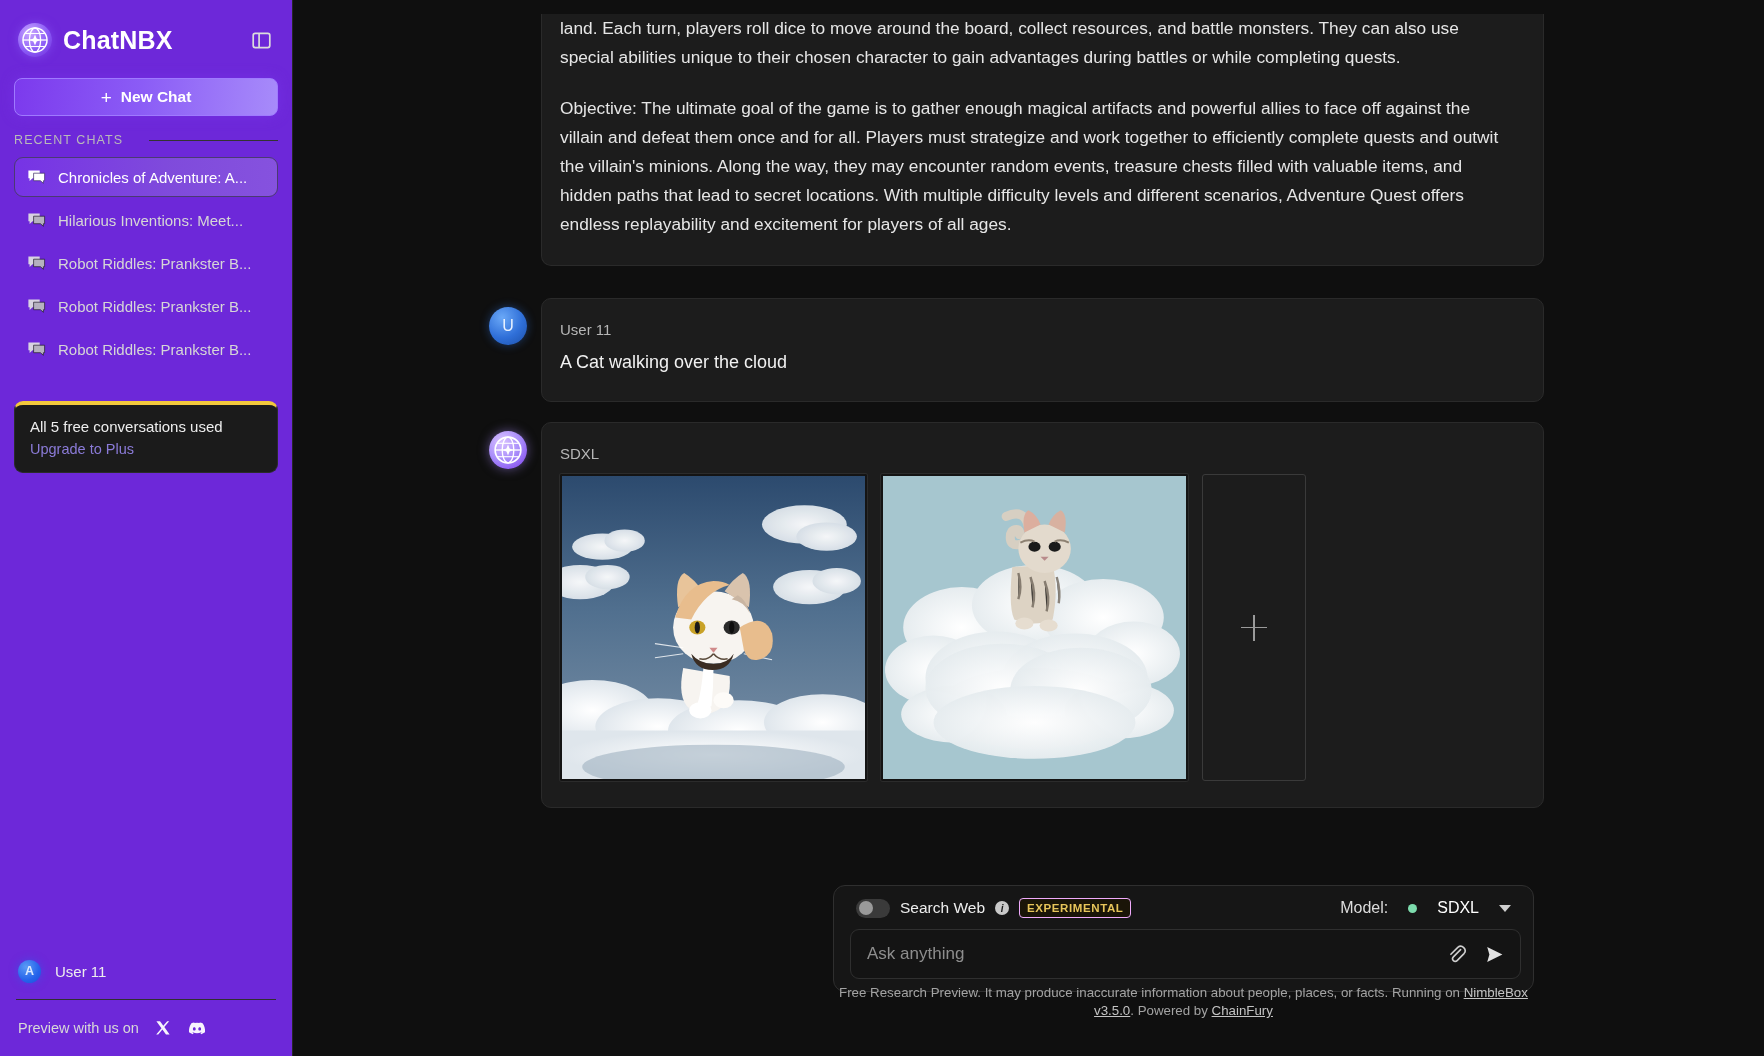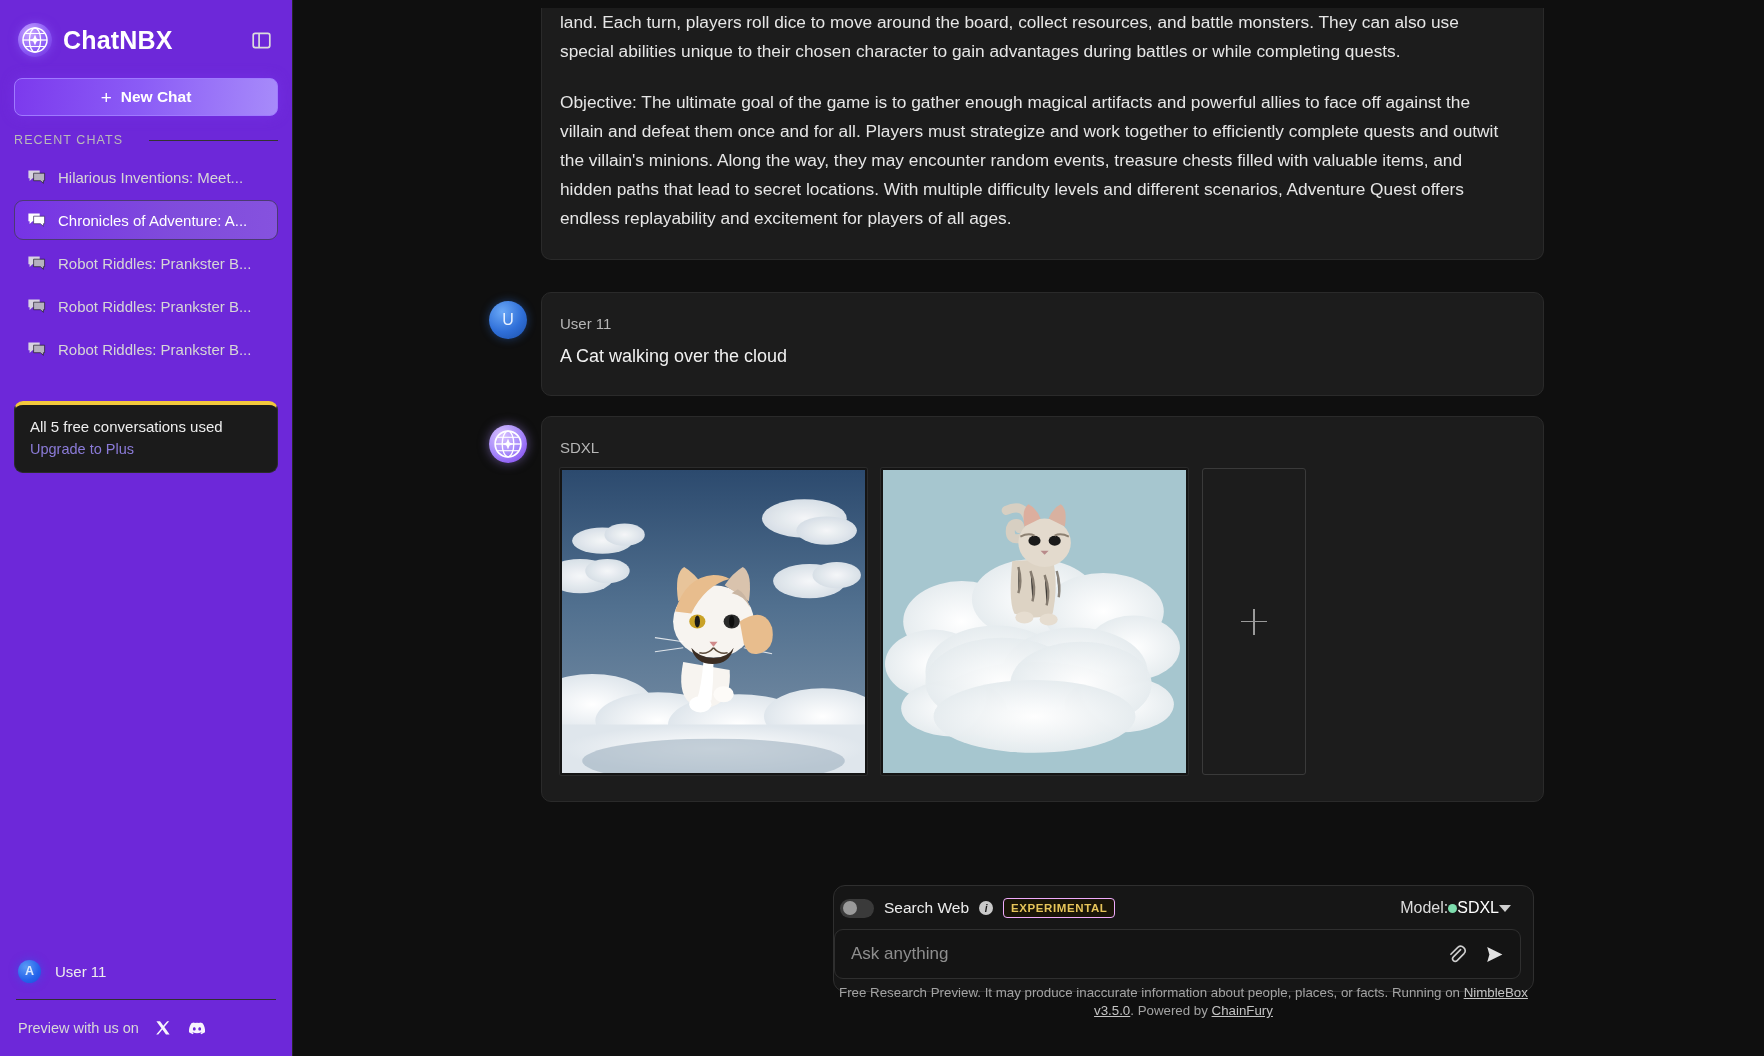--- a/index.html
+++ b/index.html
@@ -190,21 +190,21 @@
   .img-add .pl:before, .img-add .pl:after {
     content: ""; position: absolute; background: #9a9a9a;
   }
   .img-add .pl:before { left: 12px; top: 0; width: 1.6px; height: 26px; }
   .img-add .pl:after { top: 12px; left: 0; height: 1.6px; width: 26px; }
   .composer-outer {
     position: absolute; left: 540px; right: 230px; bottom: 64px;
     background: #161616;
     border: 1px solid #2f2f2f;
     border-radius: 12px;
-    padding: 10px 12px 12px 0;
+    padding: 10px 12px 12px 16px;
   }
   .composer-top { display: flex; align-items: center; gap: 10px; padding: 2px 6px 11px 6px; }
   .toggle-off {
     width: 34px; height: 19px; border-radius: 10px;
     background: #3a3a3a; position: relative; cursor: pointer; flex: 0 0 34px;
   }
   .toggle-off .knob {
     position: absolute; top: 2.5px; left: 2.5px;
     width: 14px; height: 14px; border-radius: 50%; background: #9a9a9a;
   }
@@ -215,21 +215,21 @@
     font-size: 10px; font-weight: 700; font-style: italic;
     display: flex; align-items: center; justify-content: center;
     cursor: pointer; flex: 0 0 14px;
   }
   .badge-exp {
     border: 1px solid #f0abfc; color: #e7c55a;
     font-size: 11.5px; font-weight: 700; letter-spacing: .6px;
     padding: 3px 7px; border-radius: 4px; background: #1a1508;
   }
   .model-pick {
-    margin-left: auto; display: flex; align-items: center; gap: 0;
+    margin-left: auto; display: flex; align-items: center; gap: 20px;
     cursor: pointer; padding-right: 4px;
   }
   .model-lbl { font-size: 16px; color: #dcdcdc; }
   .status-dot { width: 9px; height: 9px; border-radius: 50%; background: #7ddcad; }
   .model-val { font-size: 16px; color: #ffffff; }
   .caret { width: 0; height: 0; border-left: 6px solid transparent; border-right: 6px solid transparent; border-top: 7px solid #cfcfcf; }
 
   .input-row {
     background: #141414;
     border: 1px solid #2f2f2f;
@@ -289,33 +289,33 @@
       <span class="plus">+</span>
       <span class="lbl">New Chat</span>
     </div>
 
     <div class="recent-row">
       <span class="recent-lbl">RECENT CHATS</span>
       <span class="recent-rule"></span>
     </div>
 
     <div class="chat-list">
+      <div class="chat-item active">
+        <svg class="bubble-icon" viewBox="0 0 19 19">
+          <path d="M1.4 2.6h11.3v7.6H5.6L2.6 12.9v-2.7H1.4Z" fill="#ffffff"></path>
+          <path d="M6.6 5.2h11v7.5h-1.2v2.6l-3-2.6H6.6Z" fill="#ffffff" stroke="#3b2a63" stroke-width="0.7"></path>
+        </svg>
+        <span class="ci-label">Chronicles of Adventure: A...</span>
+      </div>
       <div class="chat-item">
         <svg class="bubble-icon" viewBox="0 0 19 19">
           <path d="M1.4 2.6h11.3v7.6H5.6L2.6 12.9v-2.7H1.4Z" fill="#e2e2e2"></path>
           <path d="M6.6 5.2h11v7.5h-1.2v2.6l-3-2.6H6.6Z" fill="#bdbdbd" stroke="#1a1a1a" stroke-width="0.7"></path>
         </svg>
         <span class="ci-label">Hilarious Inventions: Meet...</span>
-      </div>
-      <div class="chat-item active">
-        <svg class="bubble-icon" viewBox="0 0 19 19">
-          <path d="M1.4 2.6h11.3v7.6H5.6L2.6 12.9v-2.7H1.4Z" fill="#ffffff"></path>
-          <path d="M6.6 5.2h11v7.5h-1.2v2.6l-3-2.6H6.6Z" fill="#ffffff" stroke="#3b2a63" stroke-width="0.7"></path>
-        </svg>
-        <span class="ci-label">Chronicles of Adventure: A...</span>
       </div>
       <div class="chat-item">
         <svg class="bubble-icon" viewBox="0 0 19 19">
           <path d="M1.4 2.6h11.3v7.6H5.6L2.6 12.9v-2.7H1.4Z" fill="#e2e2e2"></path>
           <path d="M6.6 5.2h11v7.5h-1.2v2.6l-3-2.6H6.6Z" fill="#bdbdbd" stroke="#1a1a1a" stroke-width="0.7"></path>
         </svg>
         <span class="ci-label">Robot Riddles: Prankster B...</span>
       </div>
       <div class="chat-item">
         <svg class="bubble-icon" viewBox="0 0 19 19">
@@ -356,21 +356,21 @@
       <svg class="soc" viewBox="0 0 20 20">
         <path d="M15.6 5.3A12 12 0 0 0 12.8 4.4l-.3.6a10 10 0 0 0-5 0l-.3-.6a12 12 0 0 0-2.8.9C2.3 8.4 1.8 11.4 2 14.3a12.4 12.4 0 0 0 3.8 1.9l.8-1.3a7.9 7.9 0 0 1-1.3-.6l.3-.2a8.8 8.8 0 0 0 8.8 0l.3.2a7.8 7.8 0 0 1-1.3.6l.8 1.3a12.3 12.3 0 0 0 3.8-1.9c.3-3.4-.5-6.4-2.4-9ZM7.3 12.5c-.8 0-1.4-.7-1.4-1.6s.6-1.6 1.4-1.6 1.4.7 1.4 1.6-.6 1.6-1.4 1.6Zm5.4 0c-.8 0-1.4-.7-1.4-1.6s.6-1.6 1.4-1.6 1.4.7 1.4 1.6-.6 1.6-1.4 1.6Z" fill="#ffffff"></path>
       </svg>
     </div>
   </aside>
 
   <section class="main">
 
     <div class="thread">
 
-      <div class="msg-wrap" style="margin-top:10px;justify-content:flex-end;">
+      <div class="msg-wrap" style="margin-top:16px;justify-content:flex-end;">
         <div class="avatar-slot"></div>
         <div class="bubble top-clip">
           <p class="para">land. Each turn, players roll dice to move around the board, collect resources, and battle monsters. They can also use special abilities unique to their chosen character to gain advantages during battles or while completing quests.</p>
           <p class="para">Objective: The ultimate goal of the game is to gather enough magical artifacts and powerful allies to face off against the villain and defeat them once and for all. Players must strategize and work together to efficiently complete quests and outwit the villain's minions. Along the way, they may encounter random events, treasure chests filled with valuable items, and hidden paths that lead to secret locations. With multiple difficulty levels and different scenarios, Adventure Quest offers endless replayability and excitement for players of all ages.</p>
         </div>
       </div>
 
       <div class="msg-wrap" style="margin-top:32px;">
         <div class="avatar-slot">
           <span class="av-user">U</span>

